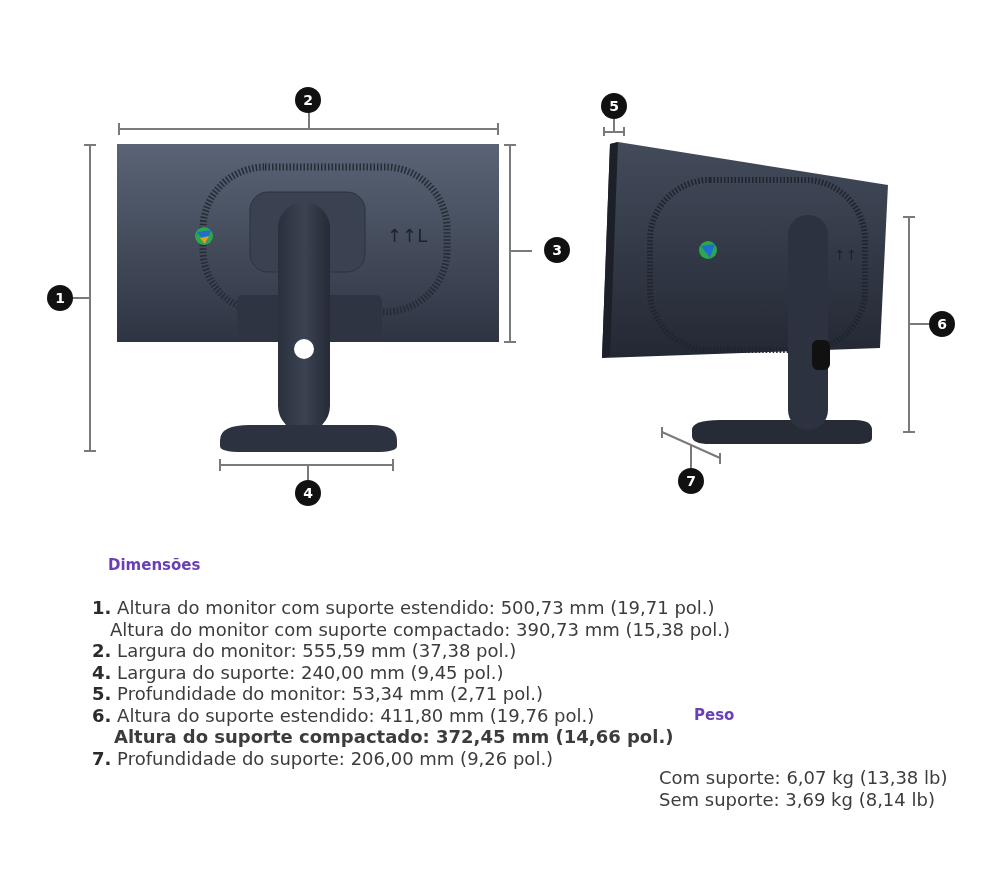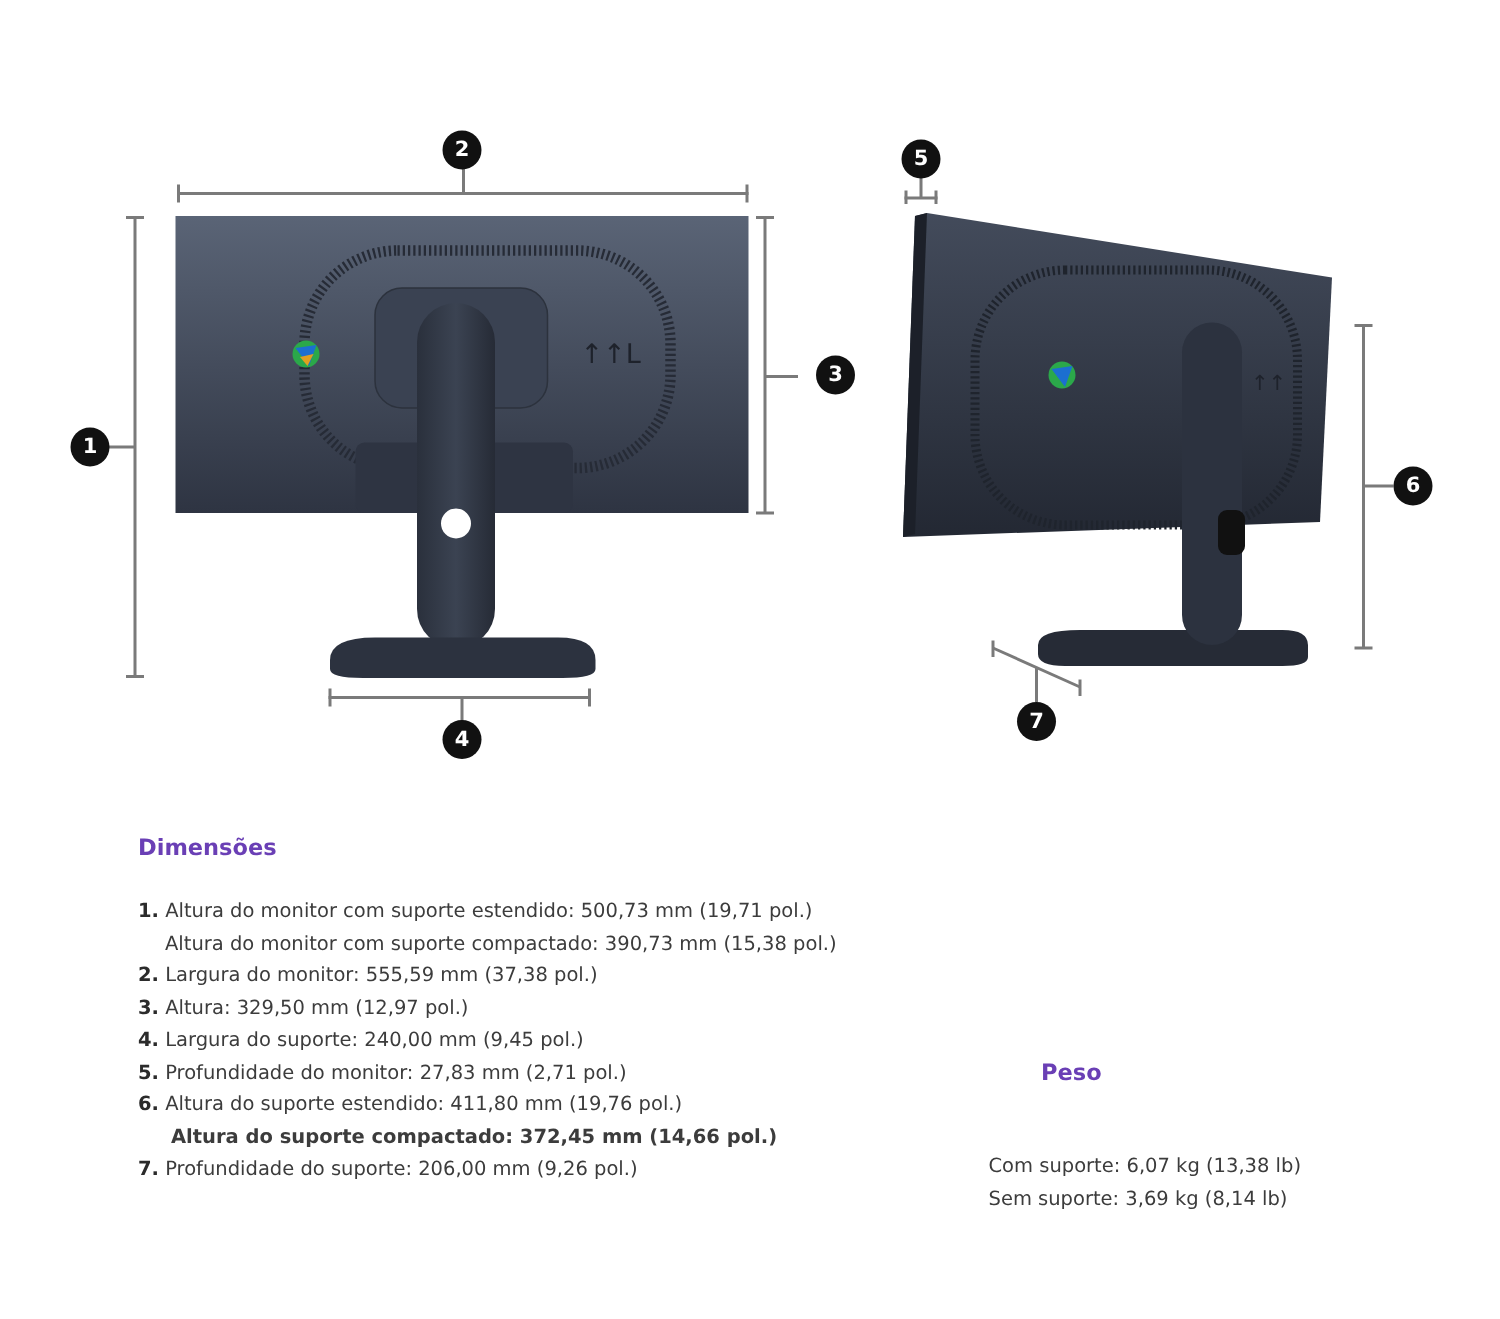--- a/index.html
+++ b/index.html
@@ -1,21 +1,21 @@
 <!DOCTYPE html>
 <html><head>
 <meta charset="utf-8">
 <style>
   html, body { margin:0; padding:0; background:#ffffff; }
   body { width:1000px; height:879px; position:relative; overflow:hidden; font-family:"Liberation Sans", sans-serif; color:#3a3a3a; }
   .abs { position:absolute; }
   .badge { position:absolute; width:26px; height:26px; border-radius:50%; background:#111; color:#fff; font-family:"DejaVu Sans", sans-serif; font-weight:bold; font-size:14px; display:flex; align-items:center; justify-content:center; }
   .dim-line { position:absolute; background:#7a7a7a; }
   .heading { position:absolute; font-family:"DejaVu Sans", sans-serif; font-weight:bold; font-size:15px; color:#6a3fb5; }
-  .spec { position:absolute; font-family:"DejaVu Sans", sans-serif; font-size:13px; color:#3c3c3c; line-height:21.5px; white-space:nowrap; }
+  .spec { position:absolute; font-family:"DejaVu Sans", sans-serif; font-size:18px; color:#3c3c3c; line-height:21.5px; white-space:nowrap; }
   .spec b { color:#2b2b2b; }
 </style>
 </head>
 <body>
 
 <div>
 
   <div class="dim-line" style="left:118px;top:128px;width:381px;height:2px;"></div>
   <div class="dim-line" style="left:118px;top:123px;width:2px;height:12px;"></div>
   <div class="dim-line" style="left:497px;top:123px;width:2px;height:12px;"></div>
@@ -96,28 +96,27 @@
     <circle cx="128" cy="120" r="9" fill="#2ba84a"></circle>
       <path d="M121 116 L135 114 L130 128 Z" fill="#1c6fd0"></path>
     <text x="254" y="130" font-family="DejaVu Sans, sans-serif" font-size="14" fill="#1e222b">↑↑</text>
     <path d="M112 300 Q112 290 140 290 L275 290 Q292 290 292 300 L292 308 Q292 314 275 314 L130 314 Q112 314 112 306 Z" fill="#262b36"></path>
     <rect x="208" y="85" width="40" height="215" rx="20" fill="#2c323f"></rect>
     <rect x="232" y="210" width="18" height="30" rx="6" fill="#111"></rect>
   </svg>
   <div class="badge" style="left:678px;top:468px;">7</div>
 </div>
 
-<div class="heading" style="left:92px;top:556px;">Dimensões</div>
+<div class="heading" style="left:108px;top:556px;">Dimensões</div>
 <div class="spec" style="left:92px;top:597px;">
   <div><b>1.</b> <span>Altura do monitor com suporte estendido: 500,73 mm (19,71 pol.)</span></div>
   <div style="padding-left:18px;"><span>Altura do monitor com suporte compactado: 390,73 mm (15,38 pol.)</span></div>
   <div><b>2.</b> <span>Largura do monitor: 555,59 mm (37,38 pol.)</span></div>
-  <div><b>3.</b> <span>Altura: 329,50 mm (12,97 pol.)</span></div>
   <div><b>4.</b> <span>Largura do suporte: 240,00 mm (9,45 pol.)</span></div>
-  <div><b>5.</b> <span>Profundidade do monitor: 27,83 mm (2,71 pol.)</span></div>
+  <div><b>5.</b> <span>Profundidade do monitor: 53,34 mm (2,71 pol.)</span></div>
   <div><b>6.</b> <span>Altura do suporte estendido: 411,80 mm (19,76 pol.)</span></div>
   <div style="padding-left:22px;font-weight:bold;"><span>Altura do suporte compactado: 372,45 mm (14,66 pol.)</span></div>
   <div><b>7.</b> <span>Profundidade do suporte: 206,00 mm (9,26 pol.)</span></div>
 </div>
 
 <div class="heading" style="left:694px;top:706px;">Peso</div>
 <div class="spec" style="left:659px;top:747px;margin-top:20px;">
   <div>Com suporte: 6,07 kg (13,38 lb)</div>
   <div>Sem suporte: 3,69 kg (8,14 lb)</div>
 </div>

